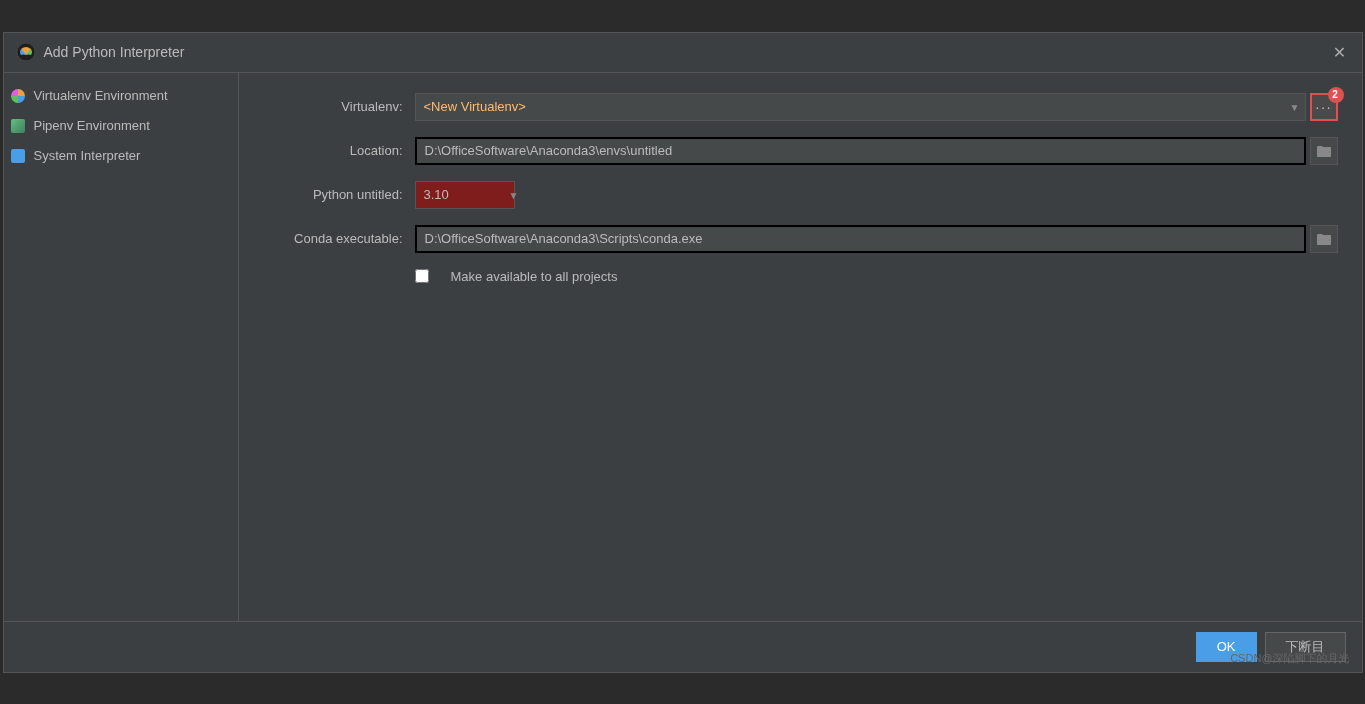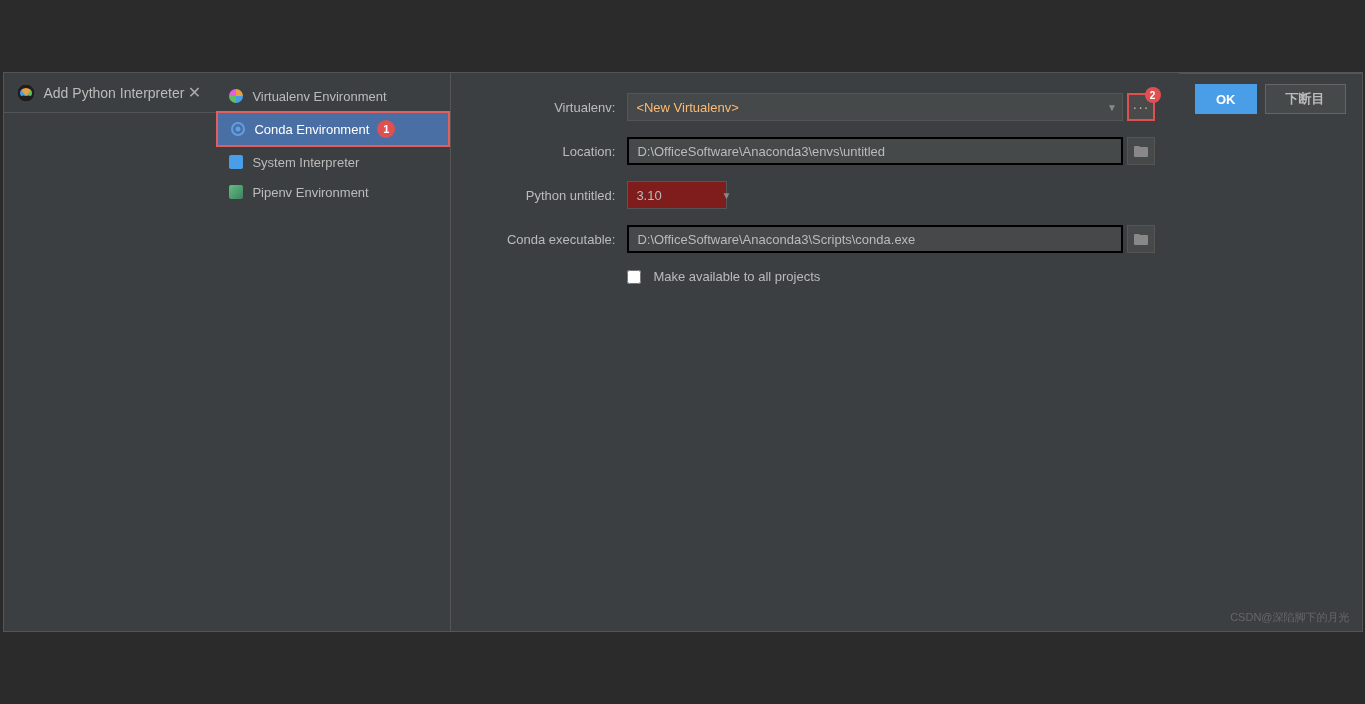--- a/index.html
+++ b/index.html
@@ -11,23 +11,23 @@
       width: 1365px;
       height: 704px;
       display: flex;
       align-items: center;
       justify-content: center;
     }
     .dialog {
       background: #3c3f41;
       border: 1px solid #555555;
       width: 1360px;
-      height: 560px;
-      display: flex;
-      flex-direction: row;
+      height: 641px;
+      display: flex;
+      flex-direction: column;
       position: relative;
     }
     .title-bar {
       background: #3c3f41;
       border-bottom: 1px solid #555;
       display: flex;
       align-items: center;
       justify-content: space-between;
       padding: 8px 12px;
       height: 40px;
@@ -64,23 +64,22 @@
     }
     .sidebar {
       width: 235px;
       background: #3c3f41;
       padding: 8px 0;
       flex-shrink: 0;
       border-right: 1px solid #555;
     }
     .sidebar-item {
       display: flex;
-      align-items: center;
       gap: 8px;
-      padding: 7px 12px;
+      padding: 7px 6px;
       cursor: pointer;
       color: #bbbbbb;
       font-size: 13px;
     }
     .sidebar-item.active {
       background: #4a6fa5;
       color: #ffffff;
       border: 2px solid #e06060;
     }
     .sidebar-icon {
@@ -254,21 +253,21 @@
       cursor: pointer;
     }
     .version-wrapper {
       width: 110px;
       display: flex;
       position: relative;
     }
     .checkbox-row {
       display: flex;
       align-items: center;
-      gap: 12px;
+      gap: 22px;
       margin-left: 152px;
     }
     .checkbox-input {
       width: 14px;
       height: 14px;
       accent-color: #4a9ee8;
       cursor: pointer;
     }
     .checkbox-label {
       color: #bbbbbb;
@@ -287,26 +286,24 @@
       padding: 5px 20px;
       font-size: 13px;
       cursor: pointer;
       border: 1px solid #666;
       height: 30px;
     }
     .btn-ok {
       background: #4a9ee8;
       color: #ffffff;
       border-color: #4a9ee8;
-      font-weight: bold;
     }
     .btn-cancel {
       background: #45494a;
       color: #bbbbbb;
-      font-weight: bold;
     }
     .watermark {
       position: absolute;
       bottom: 6px;
       right: 12px;
       font-size: 11px;
       color: #666;
     }
   </style>
 </head>
@@ -332,40 +329,33 @@
 
     <div class="sidebar">
 
       <div class="sidebar-item">
         <div class="sidebar-icon">
           <div class="icon-virtualenv"></div>
         </div>
         <span>Virtualenv Environment</span>
       </div>
 
-      <div class="sidebar-item active">
+
+      <div class="sidebar-item">
         <div class="sidebar-icon">
-          <div class="icon-conda"></div>
-        </div>
-        <span>Conda Environment</span>
-        <div class="badge">1</div>
+          <div class="icon-pipenv"></div>
+        </div>
+        <span>Pipenv Environment</span>
       </div>
 
       <div class="sidebar-item">
         <div class="sidebar-icon">
           <div class="icon-system"></div>
         </div>
         <span>System Interpreter</span>
-      </div>
-
-      <div class="sidebar-item">
-        <div class="sidebar-icon">
-          <div class="icon-pipenv"></div>
-        </div>
-        <span>Pipenv Environment</span>
       </div>
 
     </div>
 
     <div class="main-content">
 
       <div class="form-row">
         <span class="form-label">Virtualenv:</span>
         <div class="form-control">
           <div class="dropdown-wrapper">

